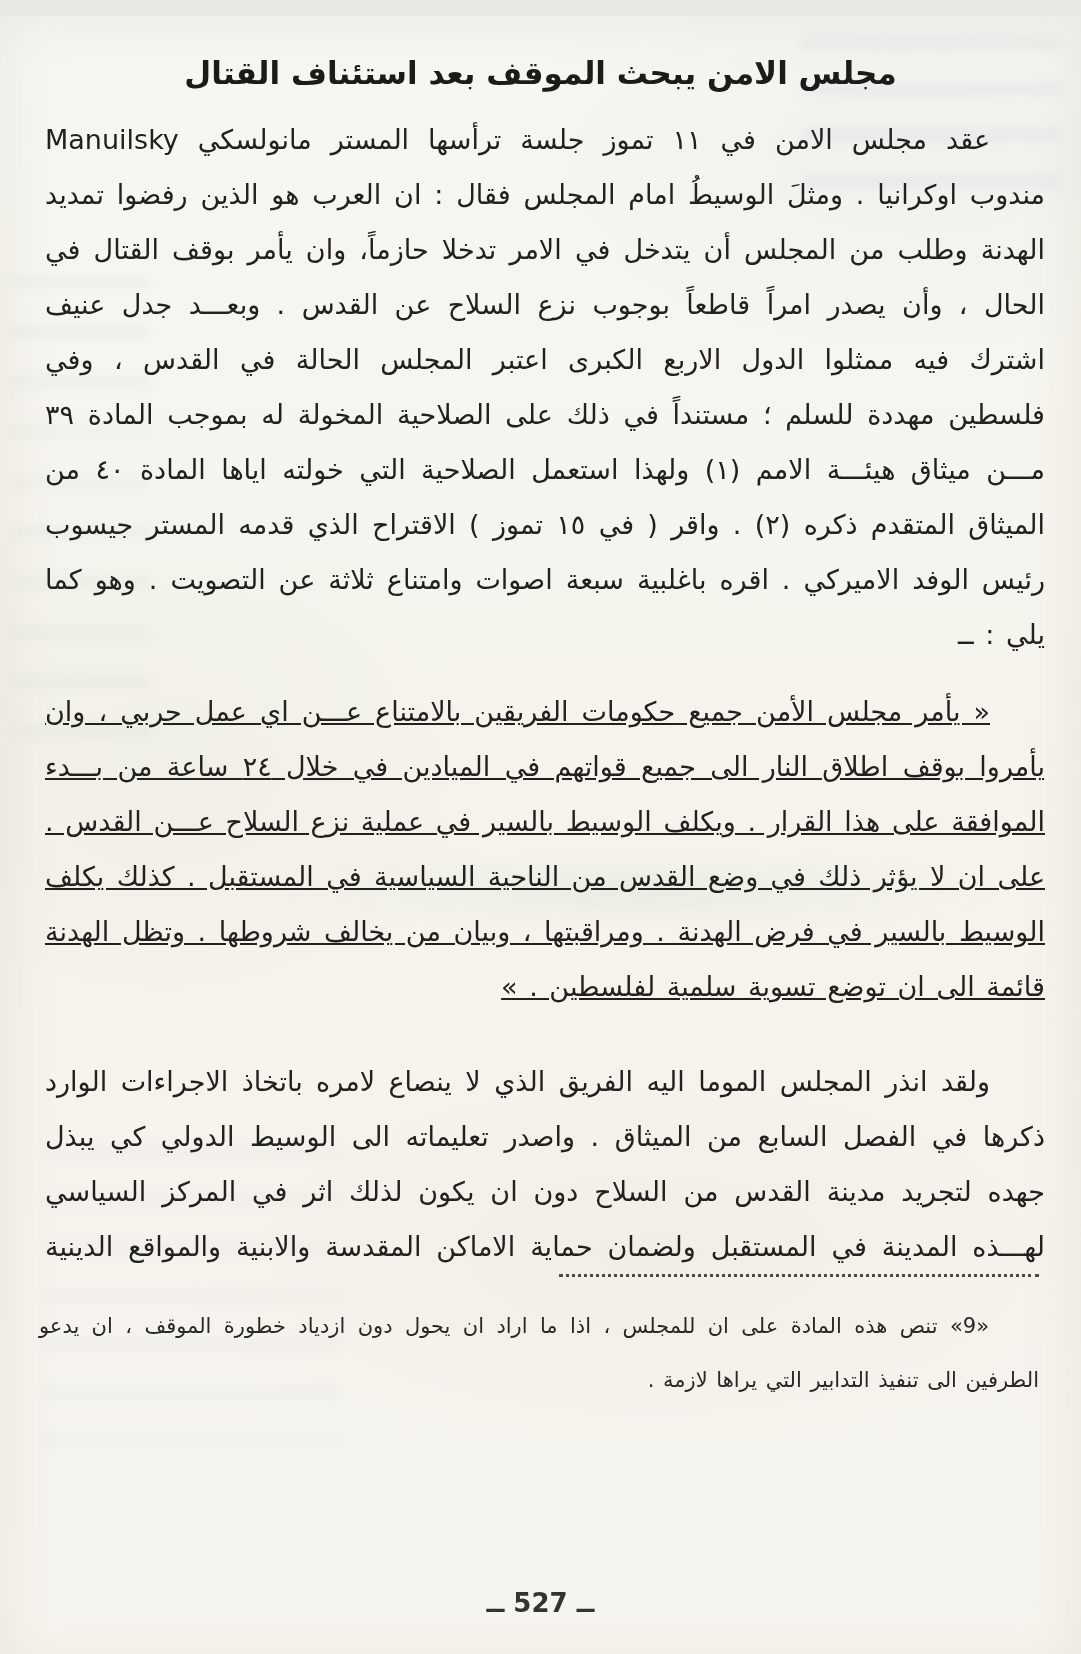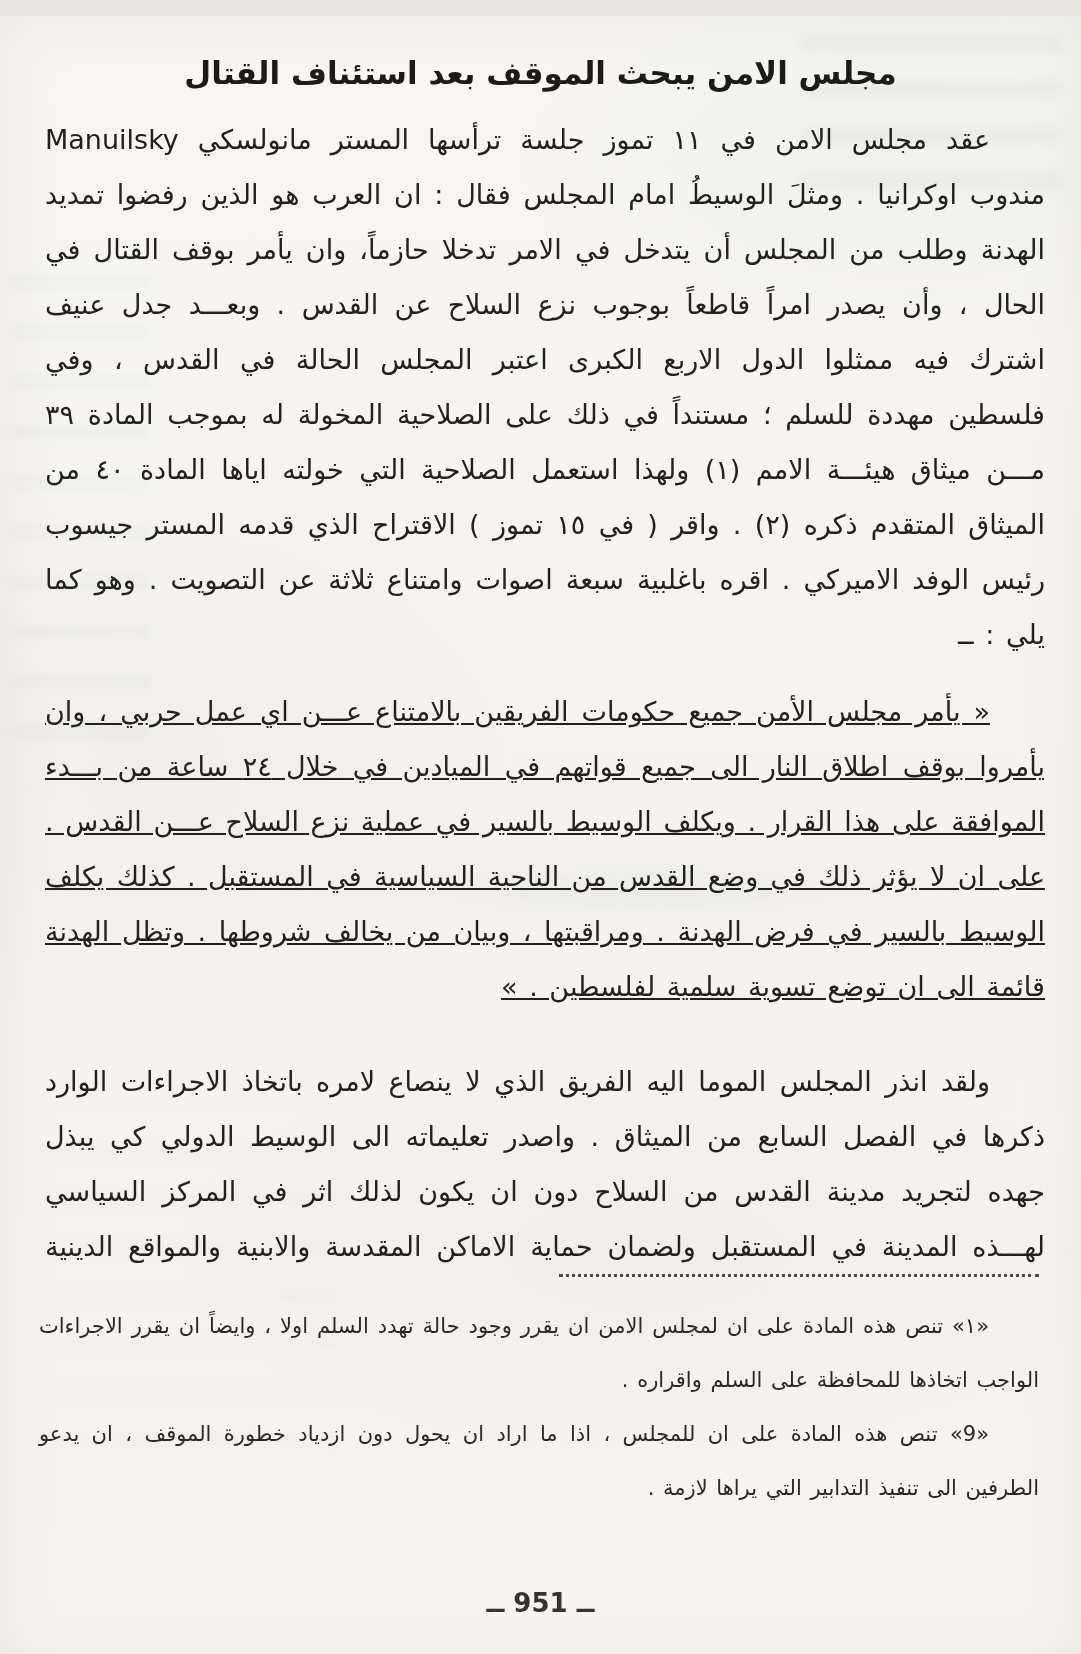--- a/index.html
+++ b/index.html
@@ -118,19 +118,18 @@
   <h1 class="title">مجلس الامن يبحث الموقف بعد استئناف القتال</h1>
 
   <div class="body-region">
     <p class="para">عقد مجلس الامن في ١١ تموز جلسة ترأسها المستر مانولسكي Manuilsky مندوب اوكرانيا . ومثلَ الوسيطُ امام المجلس فقال : ان العرب هو الذين رفضوا تمديد الهدنة وطلب من المجلس أن يتدخل في الامر تدخلا حازماً، وان يأمر بوقف القتال في الحال ، وأن يصدر امراً قاطعاً بوجوب نزع السلاح عن القدس . وبعـــد جدل عنيف اشترك فيه ممثلوا الدول الاربع الكبرى اعتبر المجلس الحالة في القدس ، وفي فلسطين مهددة للسلم ؛ مستنداً في ذلك على الصلاحية المخولة له بموجب المادة ٣٩ مـــن ميثاق هيئـــة الامم (١) ولهذا استعمل الصلاحية التي خولته اياها المادة ٤٠ من الميثاق المتقدم ذكره (٢) . واقر ( في ١٥ تموز ) الاقتراح الذي قدمه المستر جيسوب رئيس الوفد الاميركي . اقره باغلبية سبعة اصوات وامتناع ثلاثة عن التصويت . وهو كما يلي : ــ</p>
     <p class="quote-para">« يأمر مجلس الأمن جميع حكومات الفريقين بالامتناع عـــن اي عمل حربي ، وان يأمروا بوقف اطلاق النار الى جميع قواتهم في الميادين في خلال ٢٤ ساعة من بـــدء الموافقة على هذا القرار . ويكلف الوسيط بالسير في عملية نزع السلاح عـــن القدس . على ان لا يؤثر ذلك في وضع القدس من الناحية السياسية في المستقبل . كذلك يكلف الوسيط بالسير في فرض الهدنة . ومراقبتها ، وبيان من يخالف شروطها . وتظل الهدنة قائمة الى ان توضع تسوية سلمية لفلسطين . »</p>
     <p class="para">ولقد انذر المجلس الموما اليه الفريق الذي لا ينصاع لامره باتخاذ الاجراءات الوارد ذكرها في الفصل السابع من الميثاق . واصدر تعليماته الى الوسيط الدولي كي يبذل جهده لتجريد مدينة القدس من السلاح دون ان يكون لذلك اثر في المركز السياسي لهـــذه المدينة في المستقبل ولضمان حماية الاماكن المقدسة والابنية والمواقع الدينية في فلسطين . كما امره بالاشراف على تنفيذ الهدنة واتخاذ الاجراءات اللازمة لمعالجة الحوادث الـــتي</p>
   </div>
 
   <div class="footnote-region">
     <div class="footnote-separator"></div>
-    <p class="footnote">«١» تنص هذه المادة على ان لمجلس الامن ان يقرر وجود حالة تهدد السلم اولا ، وايضاً ان يقرر الاجراءات الواجب اتخاذها للمحافظة على السلم واقراره .</p>
     <p class="footnote">«9» تنص هذه المادة على ان للمجلس ، اذا ما اراد ان يحول دون ازدياد خطورة الموقف ، ان يدعو الطرفين الى تنفيذ التدابير التي يراها لازمة .</p>
   </div>
 
-  <div class="page-number">ــ 951 ــ</div>
+  <div class="page-number">ــ 527 ــ</div>
 
 </div>
 
 </body></html>

